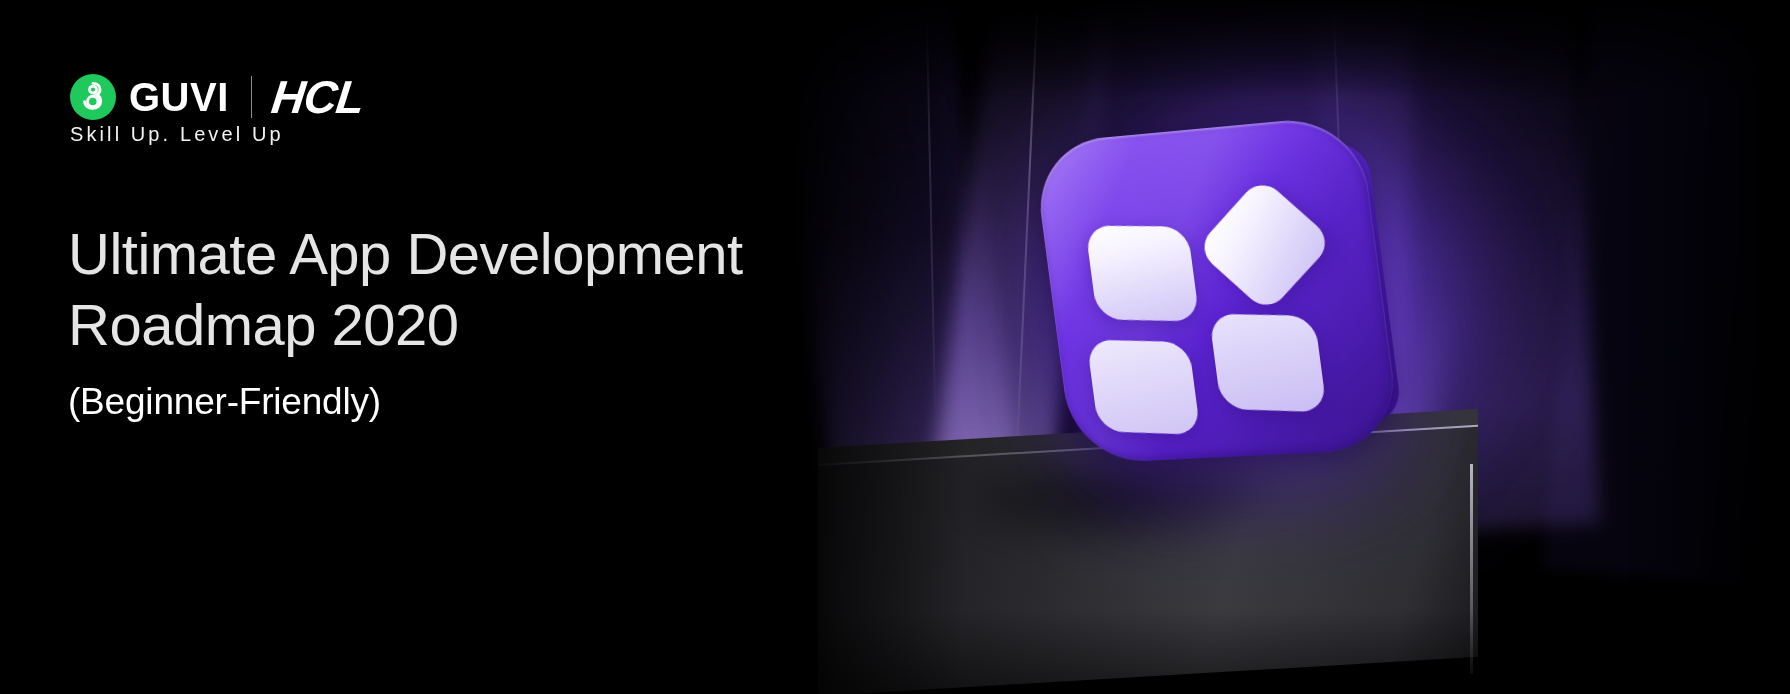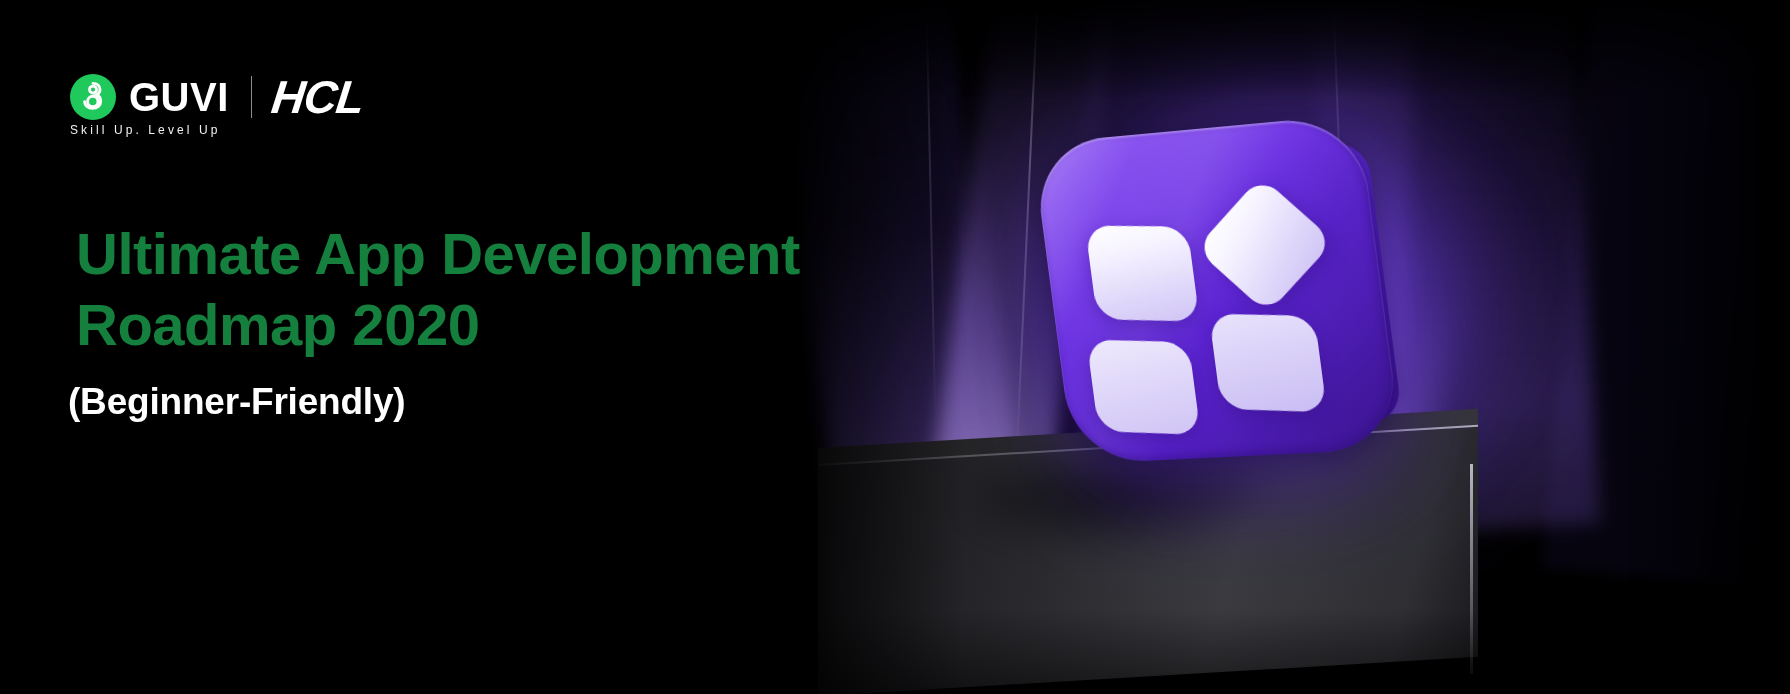--- a/index.html
+++ b/index.html
@@ -329,47 +329,46 @@
     letter-spacing: -1px;
     line-height: 1;
     transform: skewX(-7deg);
     font-family: "Liberation Sans", sans-serif;
   }
   .brand-tagline {
     position: absolute;
     left: 70px;
     top: 124px;
     color: #f2f2f2;
-    font-size: 12px;
+    font-size: 20px;
     font-weight: 400;
     letter-spacing: 3.1px;
     line-height: 1;
   }
 
   .headline {
     position: absolute;
     left: 68px;
     top: 218px;
     width: 900px;
-    color: #15803d;
+    color: #e5e5e5;
     font-size: 58px;
-    font-weight: 700;
+    font-weight: 400;
     line-height: 71px;
     letter-spacing: -0.5px;
-    margin-left: 8px;
   }
   .headline .hl-line { display: block; white-space: nowrap; }
 
   .subhead {
     position: absolute;
     left: 68px;
     top: 380px;
     color: #ffffff;
     font-size: 37px;
-    font-weight: 700;
+    font-weight: 400;
     line-height: 1.2;
     letter-spacing: -0.2px;
     text-align: right;
   }
 </style>
 </head>
 <body>
 
 <div class="banner">
 

